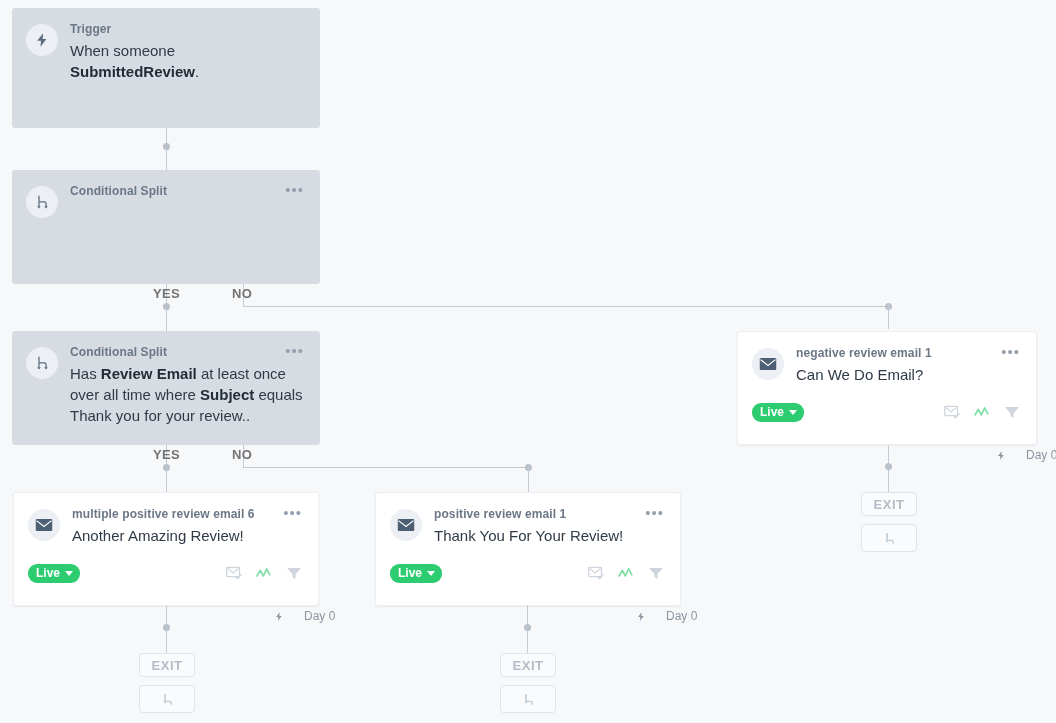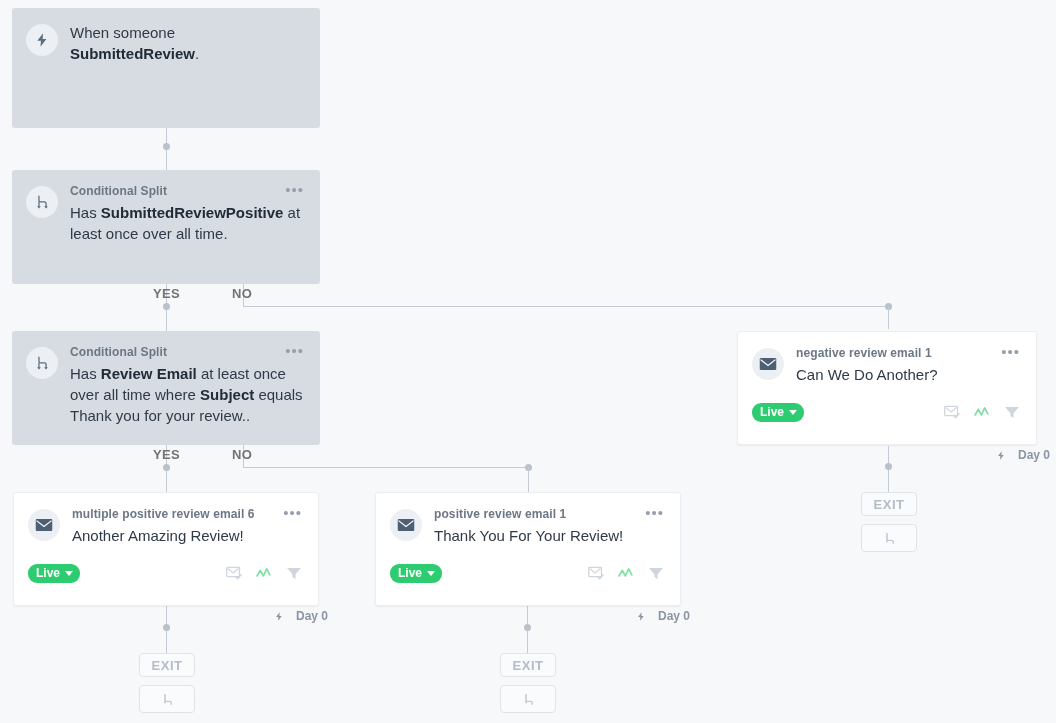--- a/index.html
+++ b/index.html
@@ -110,23 +110,22 @@
   .foot-icons { display: flex; align-items: center; gap: 13px; }
   .foot-icons .ic { display: inline-flex; cursor: pointer; }
 
   
   .day-label {
     position: absolute;
     font-size: 12px;
     color: #8b95a1;
     display: flex;
     align-items: center;
-    gap: 12px;
+    gap: 20px;
     white-space: nowrap;
-    font-weight: bold;
   }
 
   
   .exit-btn {
     position: absolute;
     width: 56px; height: 24px;
     border: 1px solid #dfe4ea;
     border-radius: 4px;
     background: #fafbfc;
     color: #b3bcc7;
@@ -189,39 +188,39 @@
   <div class="conn-dot" style="left:885px; top:463px;"></div>
 
   <div class="step-card" style="left:12px; top:8px; width:308px; height:120px;">
     <div class="card-head">
       <div class="avatar">
         <svg width="16" height="16" viewBox="0 0 24 24" aria-hidden="true">
           <path d="M13.5 2 5 13.2h5.4L9.8 22 18.6 10.6H13z" fill="#5d6c7e"></path>
         </svg>
       </div>
       <div class="card-body">
+        <div class="kicker">Trigger</div>
         <div class="title-line"><span>When someone </span><b>SubmittedReview</b><span>.</span></div>
       </div>
     </div>
   </div>
 
   <div class="step-card" style="left:12px; top:170px; width:308px; height:114px;">
     <div class="card-head">
       <div class="avatar">
         <svg width="17" height="17" viewBox="0 0 24 24" aria-hidden="true">
           <path d="M7 3v6a2 2 0 0 0 2 2h6a2 2 0 0 1 2 2v5M7 3H7" stroke="#5d6c7e" stroke-width="1.8" fill="none" stroke-linecap="round"></path>
           <path d="M4.4 17.2 7 20.4l2.6-3.2z" fill="#5d6c7e"></path>
           <path d="M7 11v7" stroke="#5d6c7e" stroke-width="1.8" fill="none"></path>
           <path d="M14.4 17.2 17 20.4l2.6-3.2z" fill="#5d6c7e"></path>
         </svg>
       </div>
       <div class="card-body">
         <div class="dots">•••</div>
         <div class="kicker">Conditional Split</div>
-        <div class="title-line"><span>Has </span><b>SubmittedReviewPositive</b><span> at least once over all time.</span></div>
       </div>
     </div>
   </div>
 
   <div class="branch-label" style="left:153px; top:286px;">YES</div>
   <div class="branch-label" style="left:232px; top:286px;">NO</div>
 
   <div class="step-card" style="left:12px; top:331px; width:308px; height:114px;">
     <div class="card-head">
       <div class="avatar">
@@ -341,21 +340,21 @@
     <div class="card-head">
       <div class="avatar">
         <svg width="18" height="14" viewBox="0 0 24 18" aria-hidden="true">
           <rect x="1" y="1" width="22" height="16" rx="1.5" fill="#4d5f73"></rect>
           <path d="M2 3.2 12 11 22 3.2" stroke="#ffffff" stroke-width="1.6" fill="none"></path>
         </svg>
       </div>
       <div class="card-body">
         <div class="dots">•••</div>
         <div class="kicker">negative review email 1</div>
-        <div class="title-line">Can We Do Another?</div>
+        <div class="title-line">Can We Do Email?</div>
       </div>
     </div>
     <div class="email-foot">
       <div class="live-badge">
         <span>Live</span>
         <span class="live-caret"></span>
       </div>
       <div class="foot-icons">
         <span class="ic">
           <svg width="17" height="15" viewBox="0 0 24 20" aria-hidden="true">

